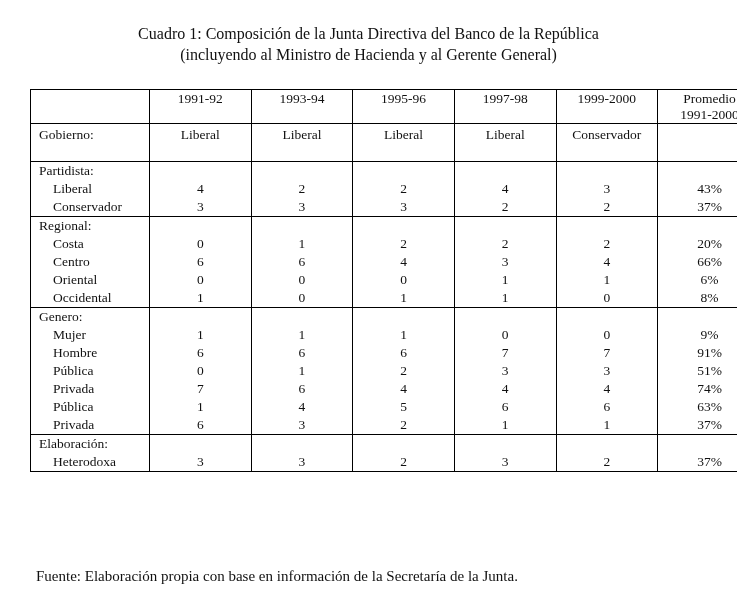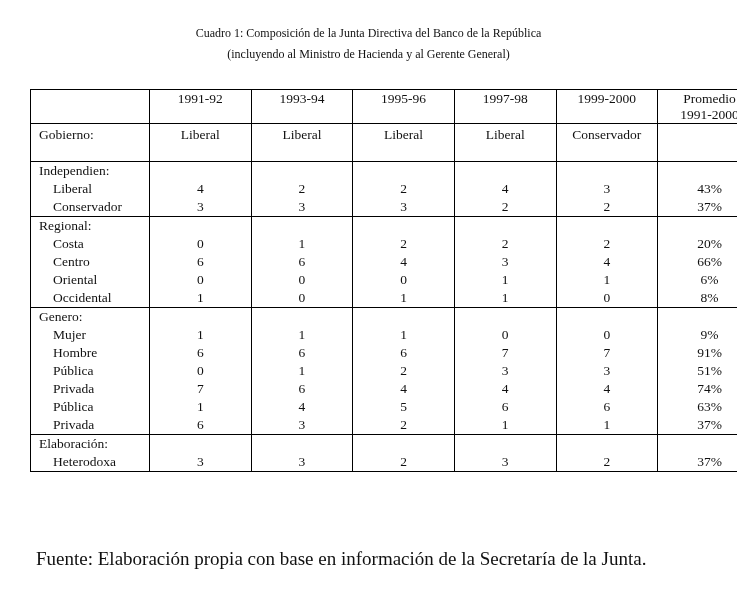--- a/index.html
+++ b/index.html
@@ -14,21 +14,21 @@
     font-family: "Liberation Serif", serif;
     color: #111111;
     overflow: hidden;
   }
   .title-block {
     position: absolute;
     top: 23px;
     left: 0;
     width: 737px;
     text-align: center;
-    font-size: 12px;
+    font-size: 16px;
     line-height: 21px;
   }
   table.main-table {
     position: absolute;
     top: 89px;
     left: 30px;
     width: 732px;
     border-collapse: collapse;
     table-layout: fixed;
     font-size: 13.5px;
@@ -73,23 +73,23 @@
     vertical-align: top;
     padding-top: 3px;
   }
   table.main-table tr.data-row td,
   table.main-table tr.section-row td {
     height: 18px;
     line-height: 18px;
   }
   .source-note {
     position: absolute;
-    top: 548px;
+    top: 568px;
     left: 36px;
-    font-size: 19px;
+    font-size: 15px;
     text-align: right;
   }
 </style>
 </head>
 <body>
 
 <div class="title-block">
   <div>Cuadro 1: Composición de la Junta Directiva del Banco de la República</div>
   <div>(incluyendo al Ministro de Hacienda y al Gerente General)</div>
 </div>
@@ -120,21 +120,21 @@
       <tr class="gobierno-row sec-top">
         <td class="section-label">Gobierno:</td>
         <td class="value-cell">Liberal</td>
         <td class="value-cell">Liberal</td>
         <td class="value-cell">Liberal</td>
         <td class="value-cell">Liberal</td>
         <td class="value-cell">Conservador</td>
         <td class="value-cell"></td>
       </tr>
       <tr class="section-row sec-top">
-        <td class="section-label">Independien:</td>
+        <td class="section-label">Partidista:</td>
         <td class="value-cell"></td>
         <td class="value-cell"></td>
         <td class="value-cell"></td>
         <td class="value-cell"></td>
         <td class="value-cell"></td>
         <td class="value-cell"></td>
       </tr>
       <tr class="data-row">
         <td class="row-label">Liberal</td>
         <td class="value-cell">4</td>

